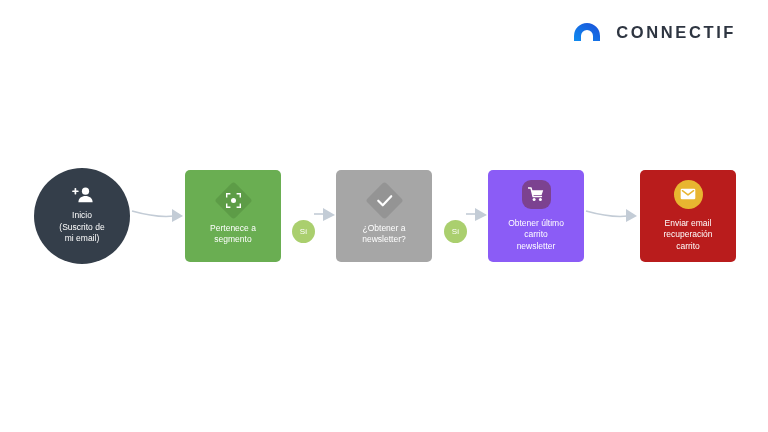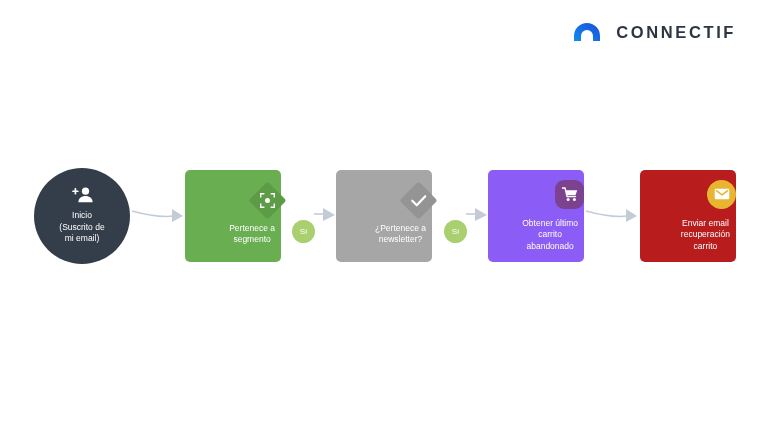--- a/index.html
+++ b/index.html
@@ -76,21 +76,20 @@
     text-align: center;
     padding: 0 8px;
   }
 
   
   .card {
     width: 96px;
     height: 92px;
     top: 170px;
     border-radius: 5px;
-    align-items: flex-end;
   }
   .card .node-label {
     color: #ffffff;
     font-size: 8.5px;
     line-height: 11.5px;
     text-align: center;
     padding: 0 6px;
     margin-top: 9px;
   }
   .card-segment   { left: 185px; background: #6aae52; }
@@ -227,40 +226,40 @@
 
   <div class="yes-pill yes-1">Sí</div>
 
   <div class="node card card-newsletter">
     <div class="badge badge-diamond gray">
       <svg width="16" height="13" viewBox="0 0 16 13">
         <path d="M1.4 6.4 L5.9 10.9 L14.4 1.9" stroke="#ffffff" stroke-width="2.2" fill="none" stroke-linecap="round" stroke-linejoin="round"></path>
       </svg>
     </div>
     <div class="node-label">
-      <div>¿Pertenece a</div>
+      <div>¿Obtener a</div>
       <div>newsletter?</div>
     </div>
   </div>
 
   <div class="yes-pill yes-2">Sí</div>
 
   <div class="node card card-cart">
     <div class="badge badge-squircle">
       <svg width="16" height="15" viewBox="0 0 16 15">
         <path d="M0.4 0.9 L3.0 0.9 L5.1 9.6 L13.4 9.6" stroke="#ffffff" stroke-width="1.5" fill="none" stroke-linecap="round" stroke-linejoin="round"></path>
         <path d="M3.6 3.3 L15.2 3.3 L13.6 8.0 L4.7 8.0 Z" fill="#ffffff"></path>
         <circle cx="6.1" cy="12.6" r="1.5" fill="#ffffff"></circle>
         <circle cx="12.4" cy="12.6" r="1.5" fill="#ffffff"></circle>
       </svg>
     </div>
     <div class="node-label">
       <div>Obtener último</div>
       <div>carrito</div>
-      <div>abandonado</div>
+      <div>newsletter</div>
     </div>
   </div>
 
   <div class="node card card-email">
     <div class="badge badge-circle">
       <svg width="16" height="12" viewBox="0 0 16 12">
         <rect x="0.7" y="0.7" width="14.6" height="10.6" rx="1.2" fill="#ffffff"></rect>
         <path d="M2.4 2.7 L8 6.9 L13.6 2.7" stroke="#e8b530" stroke-width="1.5" fill="none" stroke-linecap="round" stroke-linejoin="round"></path>
       </svg>
     </div>

